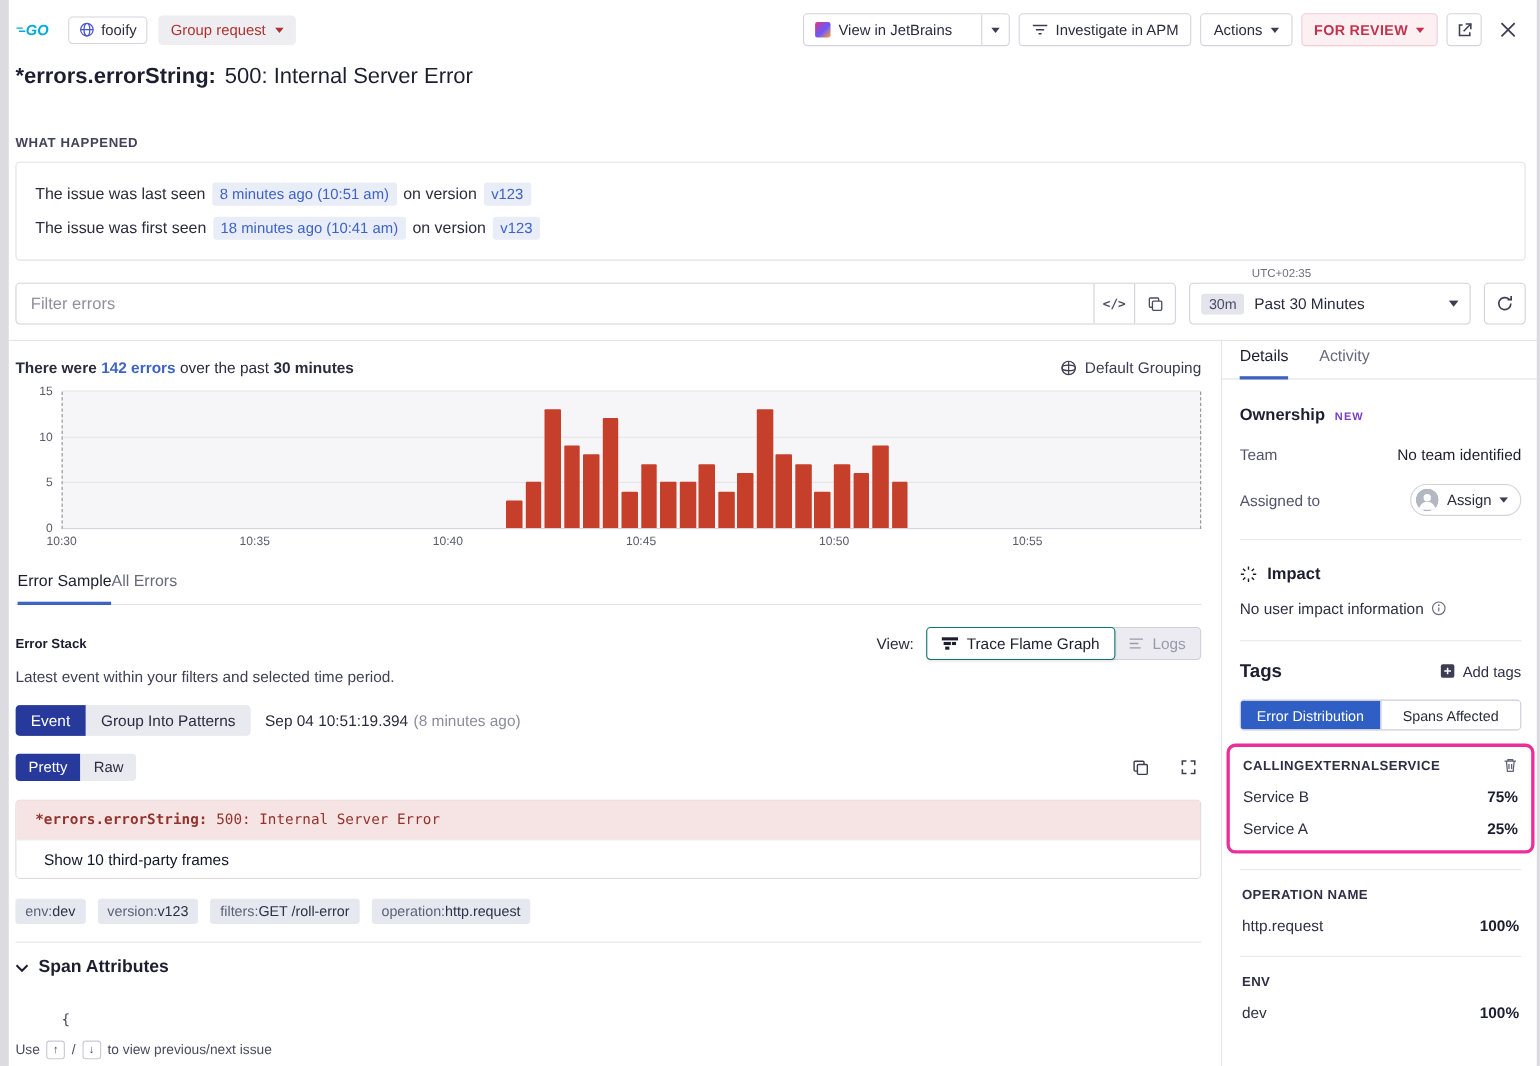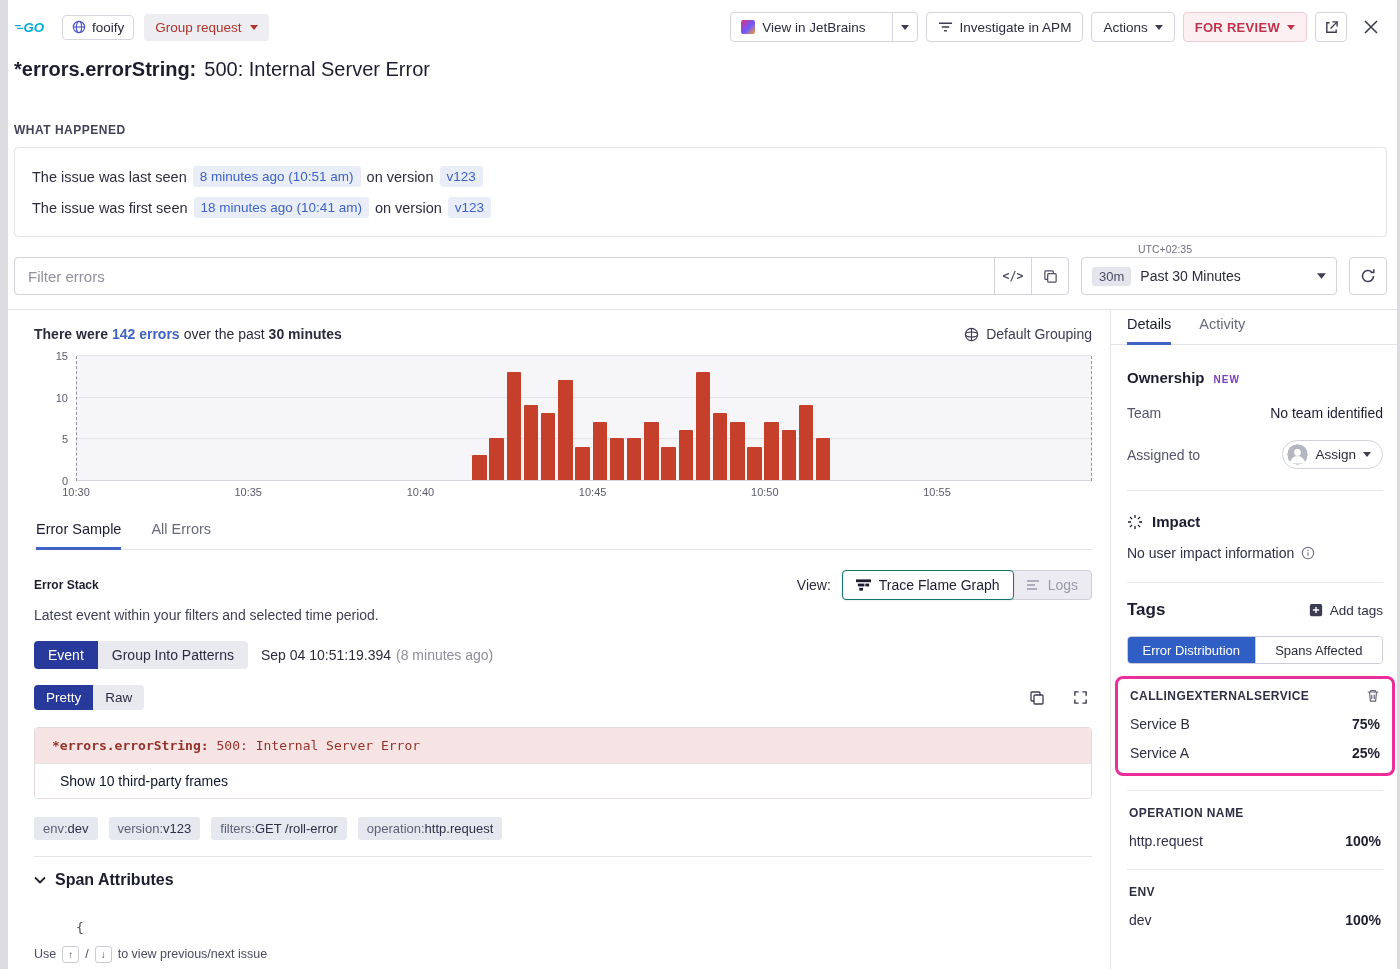--- a/index.html
+++ b/index.html
@@ -48,21 +48,21 @@
   .code-glyph { font-family: "DejaVu Sans Mono", monospace; font-size: 11.5px; font-weight: 700; }
   .time-ctrl { position: relative; width: 256px; height: 38px; border: 1px solid #d2d2da; border-radius: 4px; display: flex; align-items: center; padding: 0 10px; gap: 9px; cursor: pointer; }
   .utc-label { position: absolute; top: -15px; left: 56px; font-size: 10.5px; color: #6e6e82; }
   .range-chip { background: #e4e4ec; color: #4c4c66; border-radius: 3px; padding: 2px 7px; font-size: 13px; }
   .range-label { font-size: 14px; color: #2b2b3e; }
   .time-ctrl .caret { margin-left: auto; color: #3c3c52; }
   .refresh-btn { width: 38px; height: 38px; border: 1px solid #d2d2da; border-radius: 4px; display: flex; align-items: center; justify-content: center; color: #3c3c52; background: #fff; cursor: pointer; }
   .header-gap { height: 14px; }
 
   
-  .content-row { flex: 1; display: flex; min-height: 0; padding-left: 20px; }
+  .content-row { flex: 1; display: flex; min-height: 0; }
   main { flex: 1; min-width: 0; padding: 0 18px 0 6px; display: flex; flex-direction: column; }
   aside { width: 287px; flex: none; border-left: 1px solid #e4e4e9; padding: 0 14px 0 16px; }
 
   .summary-row { margin-top: 16px; display: flex; align-items: center; }
   .summary-text { display: flex; gap: 4px; font-size: 14px; color: #2b2b3e; }
   .summary-text .w600 { font-weight: 600; }
   .summary-text .count { color: #3e63c4; font-weight: 600; cursor: pointer; }
   .summary-text .w700 { font-weight: 700; }
   .grouping { margin-left: auto; display: flex; align-items: center; gap: 7px; font-size: 14px; color: #3c3c52; cursor: pointer; }
 
@@ -70,21 +70,21 @@
   .chart-body { display: flex; }
   .y-axis { width: 42px; position: relative; height: 125px; flex: none; }
   .y-axis .ytick { position: absolute; right: 8px; transform: translateY(50%); font-size: 11px; color: #5a5a6e; }
   .chart-plot { position: relative; flex: 1; height: 125px; background: #f6f6f8; border-left: 1px dashed #8f8f9c; border-right: 1px dashed #8f8f9c; }
   .gridline { position: absolute; left: 0; right: 0; height: 1px; background: #e4e4ea; }
   .gridline.zero { background: #d4d4dc; }
   .bar { position: absolute; bottom: 1px; border-radius: 1px 1px 0 0; }
   .x-axis { position: relative; height: 20px; margin-left: 42px; }
   .xtick { position: absolute; top: 5px; transform: translateX(-50%); font-size: 11px; color: #5a5a6e; }
 
-  .tabs { margin-top: 20px; display: flex; gap: 30px; border-bottom: 1px solid #e2e2e8; padding-left: 2px; }
+  .tabs { margin-top: 20px; display: flex; border-bottom: 1px solid #e2e2e8; padding-left: 2px; }
   .tab { padding-bottom: 10px; font-size: 14.5px; color: #69697d; cursor: pointer; border-bottom: 3px solid transparent; margin-bottom: -1px; }
   .tab.active { color: #1d1d30; border-bottom-color: #3e63c4; }
 
   .stack-head { margin-top: 20px; display: flex; align-items: center; }
   .stack-title { font-size: 12px; font-weight: 700; }
   .view-cluster { margin-left: auto; display: flex; align-items: center; gap: 11px; }
   .view-label { font-size: 14px; color: #2b2b3e; }
   .view-group { display: flex; background: #ebebf1; border: 1px solid #cfcfda; border-radius: 4px; }
   .view-seg { padding: 6px 13px; display: flex; gap: 8px; align-items: center; font-size: 14px; cursor: pointer; }
   .view-seg.selected { background: #fff; border: 1px solid #0f766e; margin: -1px; border-radius: 4px; box-shadow: 0 1px 2px rgba(0,0,0,.08); color: #1d1d30; }

